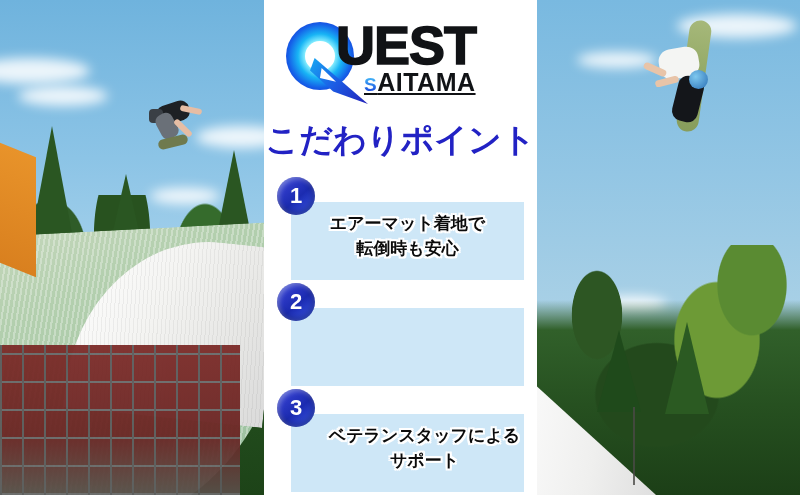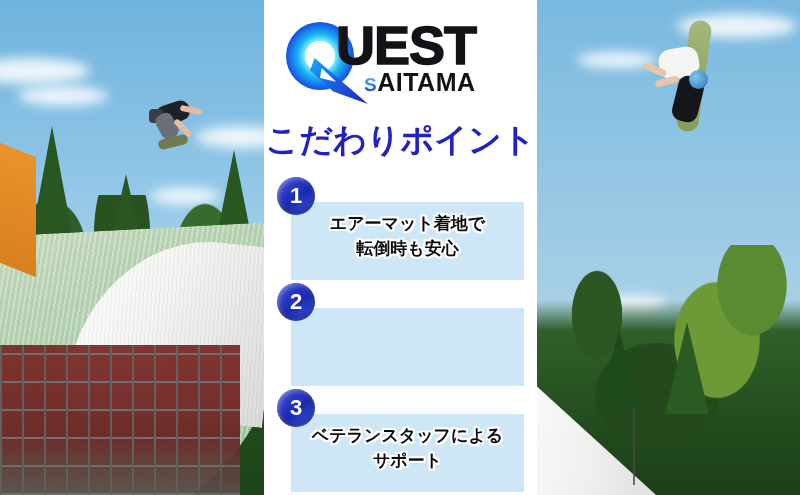--- a/index.html
+++ b/index.html
@@ -291,20 +291,21 @@
   .logo-sub {
     position: absolute;
     left: 100px;
     top: 58px;
     font-family: "Liberation Sans", sans-serif;
     font-weight: bold;
     font-size: 25px;
     letter-spacing: 0.5px;
     color: #111316;
     line-height: 1;
+    text-decoration: underline;
   }
   .logo-sub .s-blue {
     font-size: 19px;
     color: #1a49e8;
     background: linear-gradient(180deg, #4fd2ff, #1030d8);
     -webkit-background-clip: text;
     background-clip: text;
     -webkit-text-fill-color: transparent;
   }
 
@@ -465,21 +466,21 @@
       </div>
 
       <div class="point">
         <div class="box"></div>
         <div class="badge">2</div>
       </div>
 
       <div class="point">
         <div class="box"></div>
         <div class="badge">3</div>
-        <div class="box" style="background:transparent;">
+        <div class="box" style="background:transparent;margin-left:17px;">
           <div class="box-text">ベテランスタッフによる
 サポート</div>
         </div>
       </div>
 
     </div>
   </div>
 
 </div>
 

